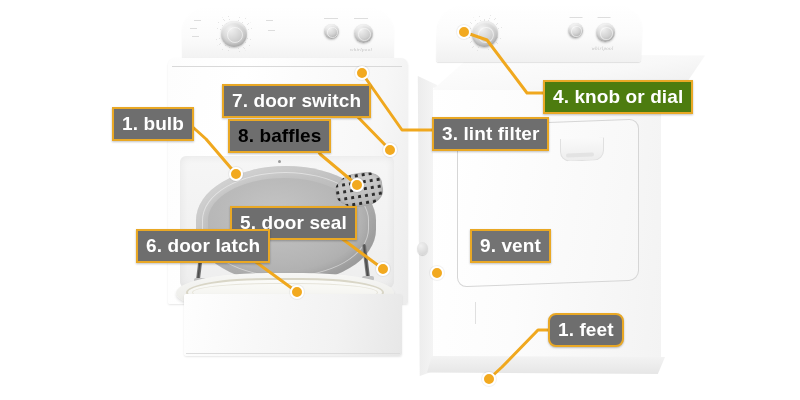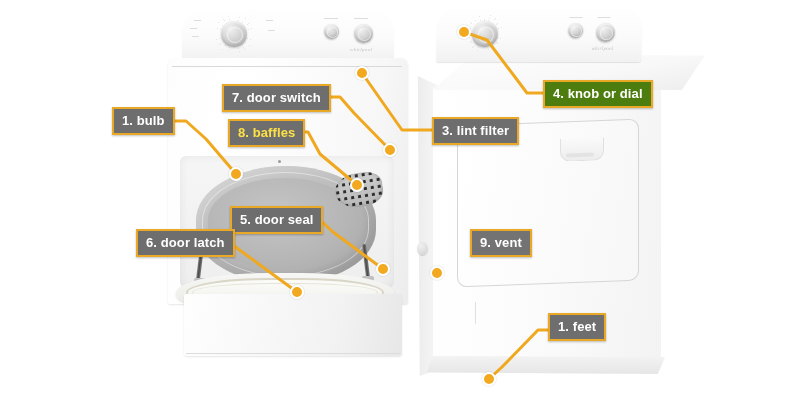--- a/index.html
+++ b/index.html
@@ -219,21 +219,21 @@
   
   #leaders { position:absolute; left:0; top:0; width:800px; height:400px; pointer-events:none; }
 
   .callout {
     position:absolute;
     background:#6e6e6e;
     border:2px solid #e9a825;
     color:#ffffff;
     font-family:"Liberation Sans", sans-serif;
     font-weight:bold;
-    font-size:13px;
+    font-size:19px;
     line-height:1;
     padding:5px 8px 6px 8px;
     white-space:nowrap;
     box-shadow:0 1px 2px rgba(0,0,0,.25);
     letter-spacing:.1px;
   }
 
   .dot {
     position:absolute; width:10px; height:10px; border-radius:50%;
     background:#f2a91f; border:2px solid #ffffff;
@@ -319,33 +319,33 @@
         <polyline points="362,73 402,130 432,130"></polyline>
         <polyline points="464,32 487,40 527,93 543,93"></polyline>
         <polyline points="383,269 333,232 320,220 312,220"></polyline>
         <polyline points="297,292 230,243 219,243 207,243"></polyline>
         <polyline points="390,150 354,113 340,97 323,97"></polyline>
         <polyline points="357,185 320,154 308,132 291,132"></polyline>
       </g>
   </svg>
 
   <div id="callout-layer">
-      <div class="callout" style="left: 548px; top: 313px; background: rgb(110, 110, 110); border-color: rgb(233, 168, 37); color: rgb(255, 255, 255);">1. feet</div>
+      <div class="callout" style="left: 548px; top: 313px; background: rgb(110, 110, 110); border-color: rgb(233, 168, 37); color: rgb(255, 255, 255); border-radius: 8px;">1. feet</div>
       <div class="dot" style="left: 489px; top: 379px; background: rgb(242, 169, 31);"></div>
       <div class="callout" style="left: 112px; top: 107px; background: rgb(110, 110, 110); border-color: rgb(233, 168, 37); color: rgb(255, 255, 255);">1. bulb</div>
       <div class="dot" style="left: 236px; top: 174px; background: rgb(242, 169, 31);"></div>
       <div class="callout" style="left: 432px; top: 117px; background: rgb(110, 110, 110); border-color: rgb(233, 168, 37); color: rgb(255, 255, 255);">3. lint filter</div>
       <div class="dot" style="left: 362px; top: 73px; background: rgb(242, 169, 31);"></div>
       <div class="callout" style="left: 543px; top: 80px; background: #4d7c0f; border-color: rgb(233, 168, 37); color: rgb(255, 255, 255);">4. knob or dial</div>
       <div class="dot" style="left: 464px; top: 32px; background: rgb(242, 169, 31);"></div>
       <div class="callout" style="left: 230px; top: 206px; background: rgb(110, 110, 110); border-color: rgb(233, 168, 37); color: rgb(255, 255, 255);">5. door seal</div>
       <div class="dot" style="left: 383px; top: 269px; background: rgb(242, 169, 31);"></div>
       <div class="callout" style="left: 136px; top: 229px; background: rgb(110, 110, 110); border-color: rgb(233, 168, 37); color: rgb(255, 255, 255);">6. door latch</div>
       <div class="dot" style="left: 297px; top: 292px; background: rgb(242, 169, 31);"></div>
       <div class="callout" style="left: 222px; top: 84px; background: rgb(110, 110, 110); border-color: rgb(233, 168, 37); color: rgb(255, 255, 255);">7. door switch</div>
       <div class="dot" style="left: 390px; top: 150px; background: rgb(242, 169, 31);"></div>
-      <div class="callout" style="left: 228px; top: 119px; background: rgb(110, 110, 110); border-color: rgb(233, 168, 37); color: #fde047;">8. baffles</div>
+      <div class="callout" style="left: 228px; top: 119px; background: rgb(110, 110, 110); border-color: rgb(233, 168, 37); color: #000000;">8. baffles</div>
       <div class="dot" style="left: 357px; top: 185px; background: rgb(242, 169, 31);"></div>
       <div class="callout" style="left: 470px; top: 229px; background: #737373; border-color: rgb(233, 168, 37); color: rgb(255, 255, 255);">9. vent</div>
       <div class="dot" style="left: 437px; top: 273px; background: rgb(242, 169, 31);"></div>
     </div>
 
 </div>
 
 </body></html>

